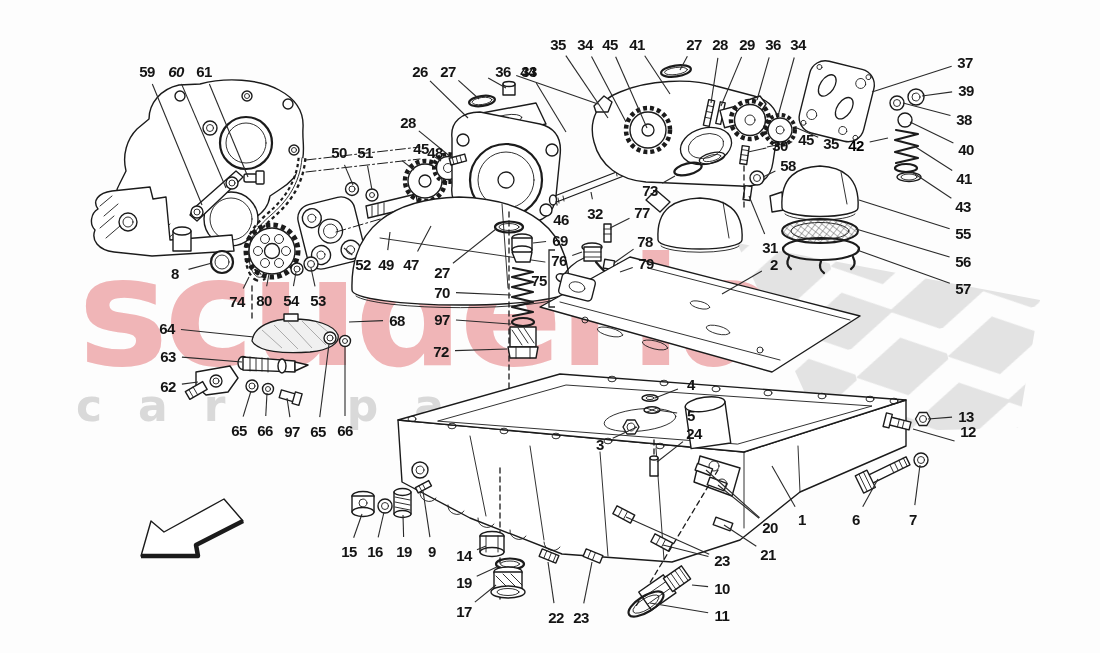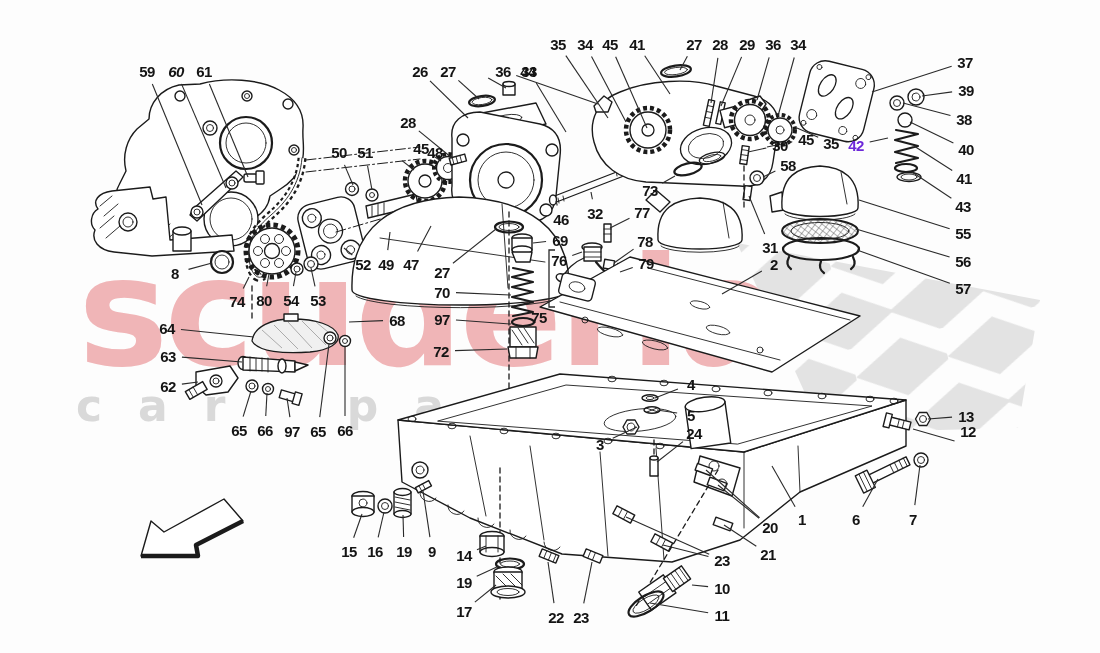--- a/index.html
+++ b/index.html
@@ -612,21 +612,21 @@
       <span class="plabel" style="left: 966px; top: 149px; color: rgb(20, 20, 20);">40</span>
       <span class="plabel" style="left: 964px; top: 178px; color: rgb(20, 20, 20);">41</span>
       <span class="plabel" style="left: 963px; top: 206px; color: rgb(20, 20, 20); text-align: right;">43</span>
       <span class="plabel" style="left: 963px; top: 233px; color: rgb(20, 20, 20);">55</span>
       <span class="plabel" style="left: 963px; top: 261px; color: rgb(20, 20, 20);">56</span>
       <span class="plabel" style="left: 963px; top: 288px; color: rgb(20, 20, 20);">57</span>
       <span class="plabel" style="left: 780px; top: 145px; color: rgb(20, 20, 20);">30</span>
       <span class="plabel" style="left: 788px; top: 165px; color: rgb(20, 20, 20);">58</span>
       <span class="plabel" style="left: 806px; top: 139px; color: rgb(20, 20, 20);">45</span>
       <span class="plabel" style="left: 831px; top: 143px; color: rgb(20, 20, 20);">35</span>
-      <span class="plabel" style="left: 856px; top: 145px; color: #6d28d9;">42</span>
+      <span class="plabel" style="left: 856px; top: 145px; color: #000000;">42</span>
       <span class="plabel" style="left: 650px; top: 190px; color: rgb(20, 20, 20);">73</span>
       <span class="plabel" style="left: 595px; top: 213px; color: rgb(20, 20, 20);">32</span>
       <span class="plabel" style="left: 561px; top: 219px; color: rgb(20, 20, 20);">46</span>
       <span class="plabel" style="left: 560px; top: 240px; color: rgb(20, 20, 20);">69</span>
       <span class="plabel" style="left: 559px; top: 260px; color: rgb(20, 20, 20);">76</span>
       <span class="plabel" style="left: 642px; top: 212px; color: rgb(20, 20, 20);">77</span>
       <span class="plabel" style="left: 645px; top: 241px; color: rgb(20, 20, 20);">78</span>
       <span class="plabel" style="left: 646px; top: 263px; color: rgb(20, 20, 20);">79</span>
       <span class="plabel" style="left: 770px; top: 247px; color: rgb(20, 20, 20);">31</span>
       <span class="plabel" style="left: 774px; top: 264px; color: rgb(20, 20, 20);">2</span>
@@ -635,21 +635,21 @@
       <span class="plabel" style="left: 264px; top: 300px; color: rgb(20, 20, 20);">80</span>
       <span class="plabel" style="left: 291px; top: 300px; color: rgb(20, 20, 20);">54</span>
       <span class="plabel" style="left: 318px; top: 300px; color: rgb(20, 20, 20);">53</span>
       <span class="plabel" style="left: 363px; top: 264px; color: rgb(20, 20, 20);">52</span>
       <span class="plabel" style="left: 386px; top: 264px; color: rgb(20, 20, 20);">49</span>
       <span class="plabel" style="left: 411px; top: 264px; color: rgb(20, 20, 20);">47</span>
       <span class="plabel" style="left: 442px; top: 272px; color: rgb(20, 20, 20);">27</span>
       <span class="plabel" style="left: 442px; top: 292px; color: rgb(20, 20, 20);">70</span>
       <span class="plabel" style="left: 442px; top: 319px; color: rgb(20, 20, 20);">97</span>
       <span class="plabel" style="left: 397px; top: 320px; color: rgb(20, 20, 20);">68</span>
-      <span class="plabel" style="left: 539px; top: 280px; color: rgb(20, 20, 20); margin-top: 37px;">75</span>
+      <span class="plabel" style="left: 539px; top: 280px; color: rgb(20, 20, 20);">75</span>
       <span class="plabel" style="left: 441px; top: 351px; color: rgb(20, 20, 20);">72</span>
       <span class="plabel" style="left: 167px; top: 328px; color: rgb(20, 20, 20);">64</span>
       <span class="plabel" style="left: 168px; top: 356px; color: rgb(20, 20, 20);">63</span>
       <span class="plabel" style="left: 168px; top: 386px; color: rgb(20, 20, 20); text-align: right;">62</span>
       <span class="plabel" style="left: 239px; top: 430px; color: rgb(20, 20, 20);">65</span>
       <span class="plabel" style="left: 265px; top: 430px; color: rgb(20, 20, 20);">66</span>
       <span class="plabel" style="left: 292px; top: 431px; color: rgb(20, 20, 20);">97</span>
       <span class="plabel" style="left: 318px; top: 431px; color: rgb(20, 20, 20);">65</span>
       <span class="plabel" style="left: 345px; top: 430px; color: rgb(20, 20, 20);">66</span>
       <span class="plabel" style="left: 349px; top: 551px; color: rgb(20, 20, 20);">15</span>

